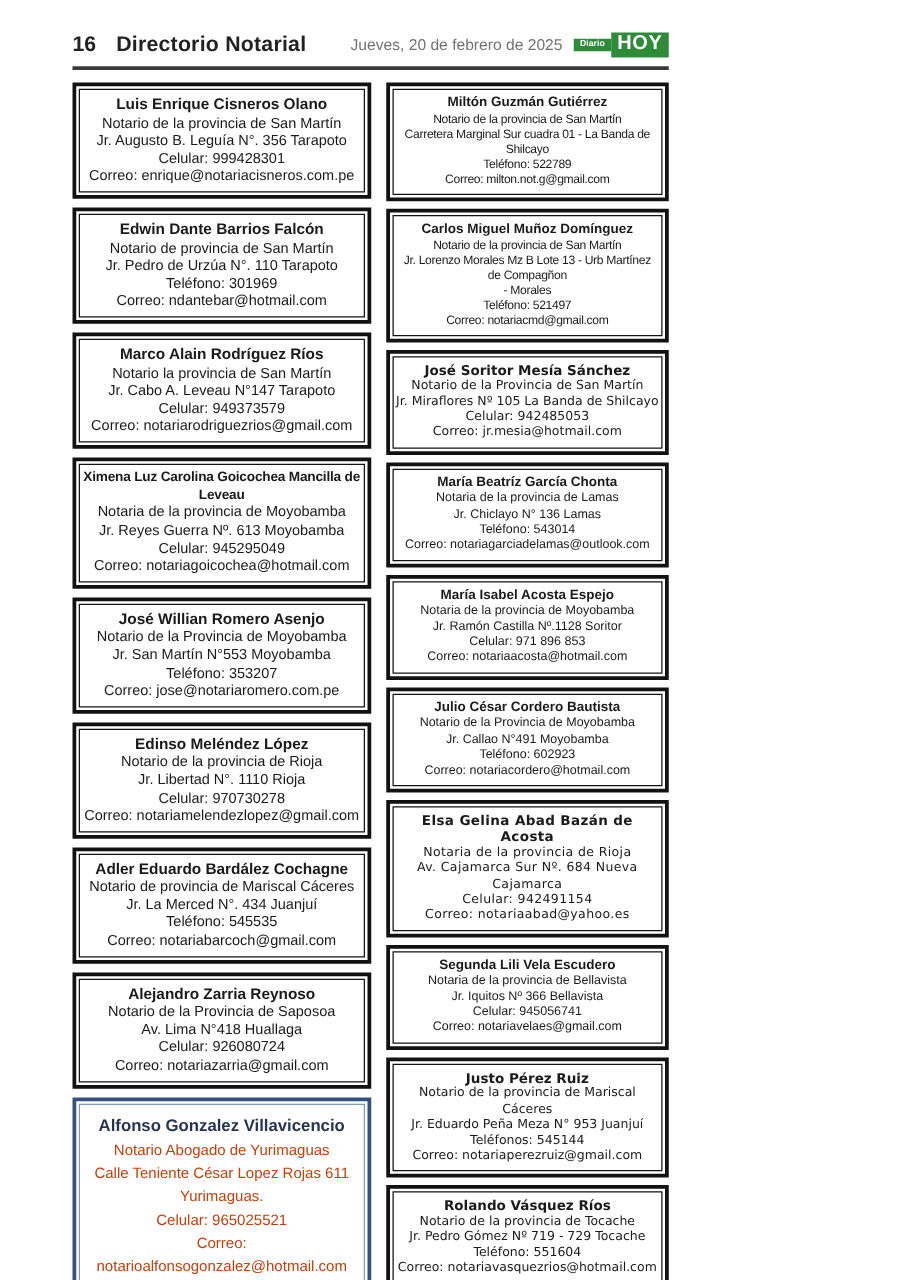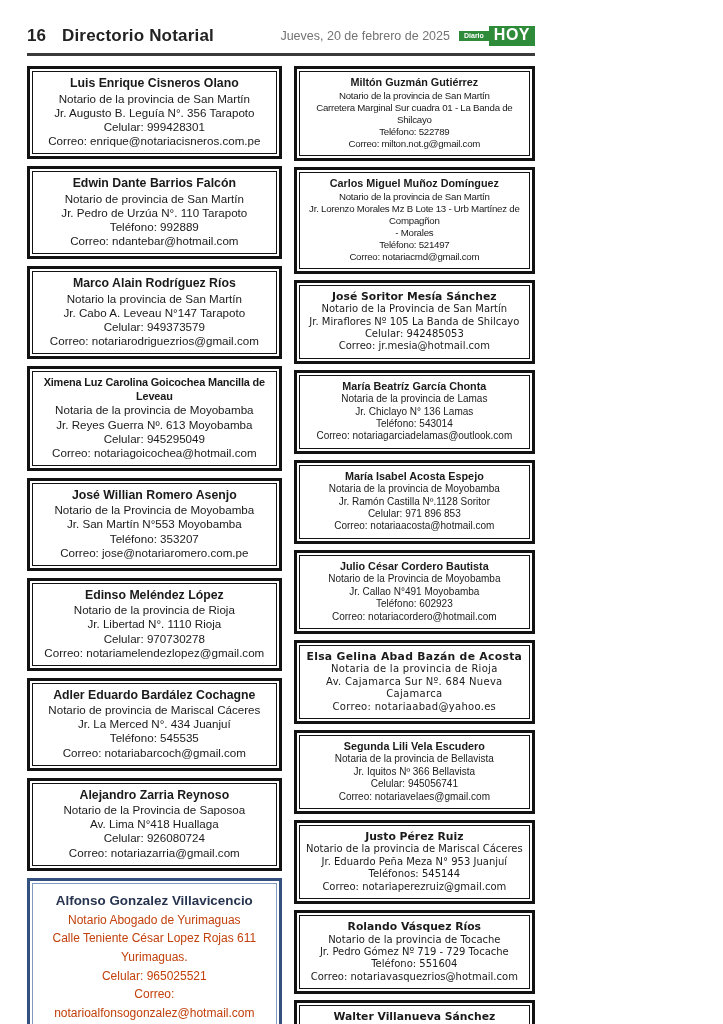--- a/index.html
+++ b/index.html
@@ -3,21 +3,21 @@
 <meta charset="utf-8">
 <style>
   * { margin: 0; padding: 0; box-sizing: border-box; }
   html, body { background: #ffffff; }
   body {
     width: 723px; height: 1024px;
     font-family: "Liberation Sans", sans-serif;
     color: #1a1a1a;
     overflow: hidden;
   }
-  .page { padding: 26px 55px 0 27px; width: 590px; height: 1024px; }
+  .page { padding: 26px 55px 0 58px; width: 590px; height: 1024px; }
 
   
   .masthead { display: flex; justify-content: space-between; align-items: center; }
   .mast-left { display: flex; align-items: baseline; gap: 16px; }
   .page-num { font-size: 17px; font-weight: bold; color: #222; }
   .page-title { font-size: 17px; font-weight: bold; color: #222; letter-spacing: 0.2px; }
   .mast-right { display: flex; align-items: center; gap: 9px; }
   .mast-date { font-size: 12.5px; color: #737373; }
   .logo { display: inline-flex; align-items: center; }
   .logo-top { background: #2e8b3a; color: #fff; font-size: 7px; font-weight: bold;
@@ -86,21 +86,21 @@
             <div class="notary-line">Jr. Augusto B. Leguía N°. 356 Tarapoto</div>
             <div class="notary-line">Celular: 999428301</div>
             <div class="notary-line">Correo: enrique@notariacisneros.com.pe</div>
           </div>
         </article>
         <article class="notary-box">
           <div class="box-inner">
             <div class="notary-name">Edwin Dante Barrios Falcón</div>
             <div class="notary-line">Notario de provincia de San Martín</div>
             <div class="notary-line">Jr. Pedro de Urzúa N°. 110 Tarapoto</div>
-            <div class="notary-line">Teléfono: 992889</div>
+            <div class="notary-line">Teléfono: 301969</div>
             <div class="notary-line">Correo: ndantebar@hotmail.com</div>
           </div>
         </article>
         <article class="notary-box">
           <div class="box-inner">
             <div class="notary-name">Marco Alain Rodríguez Ríos</div>
             <div class="notary-line">Notario la provincia de San Martín</div>
             <div class="notary-line">Jr. Cabo A. Leveau N°147 Tarapoto</div>
             <div class="notary-line">Celular: 949373579</div>
             <div class="notary-line">Correo: notariarodriguezrios@gmail.com</div>
@@ -215,20 +215,21 @@
             <div class="notary-line">Jr. Callao N°491 Moyobamba</div>
             <div class="notary-line">Teléfono: 602923</div>
             <div class="notary-line">Correo: notariacordero@hotmail.com</div>
           </div>
         </article>
         <article class="notary-box wide wide-sp">
           <div class="box-inner">
             <div class="notary-name">Elsa Gelina Abad Bazán de Acosta</div>
             <div class="notary-line">Notaria de la provincia de Rioja</div>
             <div class="notary-line">Av. Cajamarca Sur Nº. 684 Nueva Cajamarca</div>
+            <div class="notary-line">Celular: 942491154</div>
             <div class="notary-line">Correo: notariaabad@yahoo.es</div>
           </div>
         </article>
         <article class="notary-box">
           <div class="box-inner">
             <div class="notary-name">Segunda Lili Vela Escudero</div>
             <div class="notary-line">Notaria de la provincia de Bellavista</div>
             <div class="notary-line">Jr. Iquitos Nº 366 Bellavista</div>
             <div class="notary-line">Celular: 945056741</div>
             <div class="notary-line">Correo: notariavelaes@gmail.com</div>

